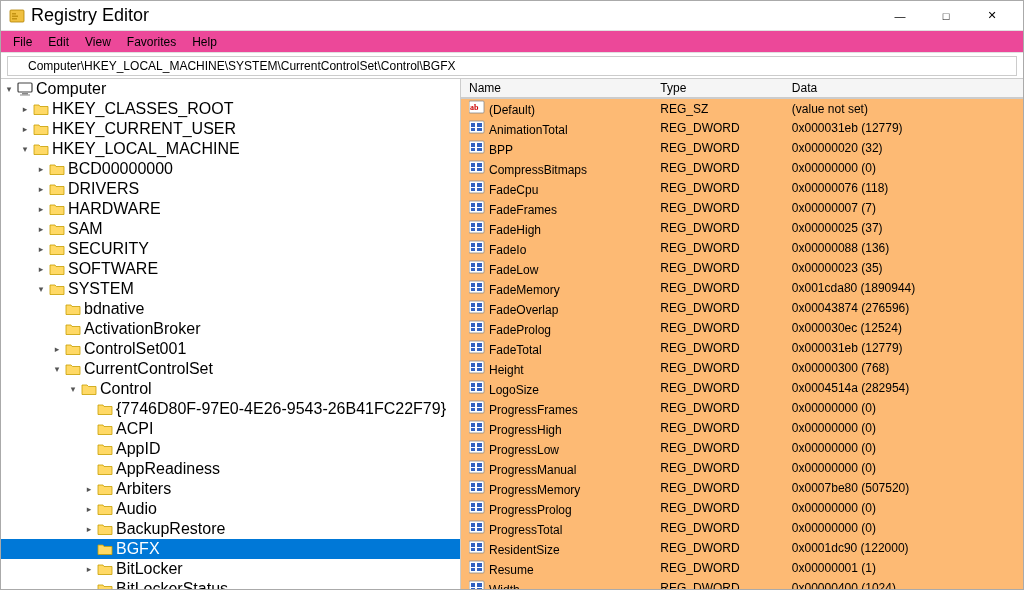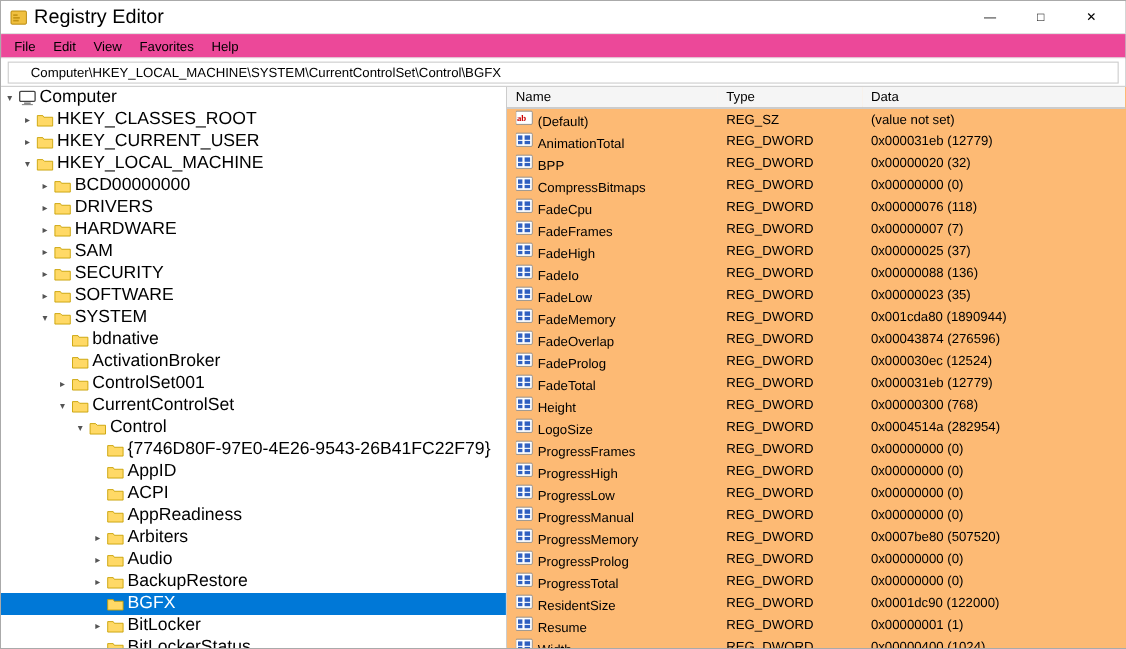--- a/index.html
+++ b/index.html
@@ -377,30 +377,30 @@
           </span>
           <span class="item-label">{7746D80F-97E0-4E26-9543-26B41FC22F79}</span>
         </div>
         <div class="tree-item" style="padding-left: 80px;">
           <span class="expand-btn" style="visibility: hidden;"></span>
           <span class="folder-icon">
             <svg width="16" height="16" viewBox="0 0 16 16">
               <path d="M1 4h5l1 1.5H15v8H1z" fill="#ffd966" stroke="#c8a000" stroke-width="0.8"></path>
             </svg>
           </span>
-          <span class="item-label">AppID</span>
+          <span class="item-label">ACPI</span>
         </div>
         <div class="tree-item" style="padding-left: 80px;">
           <span class="expand-btn" style="visibility: hidden;"></span>
           <span class="folder-icon">
             <svg width="16" height="16" viewBox="0 0 16 16">
               <path d="M1 4h5l1 1.5H15v8H1z" fill="#ffd966" stroke="#c8a000" stroke-width="0.8"></path>
             </svg>
           </span>
-          <span class="item-label">ACPI</span>
+          <span class="item-label">AppID</span>
         </div>
         <div class="tree-item" style="padding-left: 80px;">
           <span class="expand-btn" style="visibility: hidden;"></span>
           <span class="folder-icon">
             <svg width="16" height="16" viewBox="0 0 16 16">
               <path d="M1 4h5l1 1.5H15v8H1z" fill="#ffd966" stroke="#c8a000" stroke-width="0.8"></path>
             </svg>
           </span>
           <span class="item-label">AppReadiness</span>
         </div>

